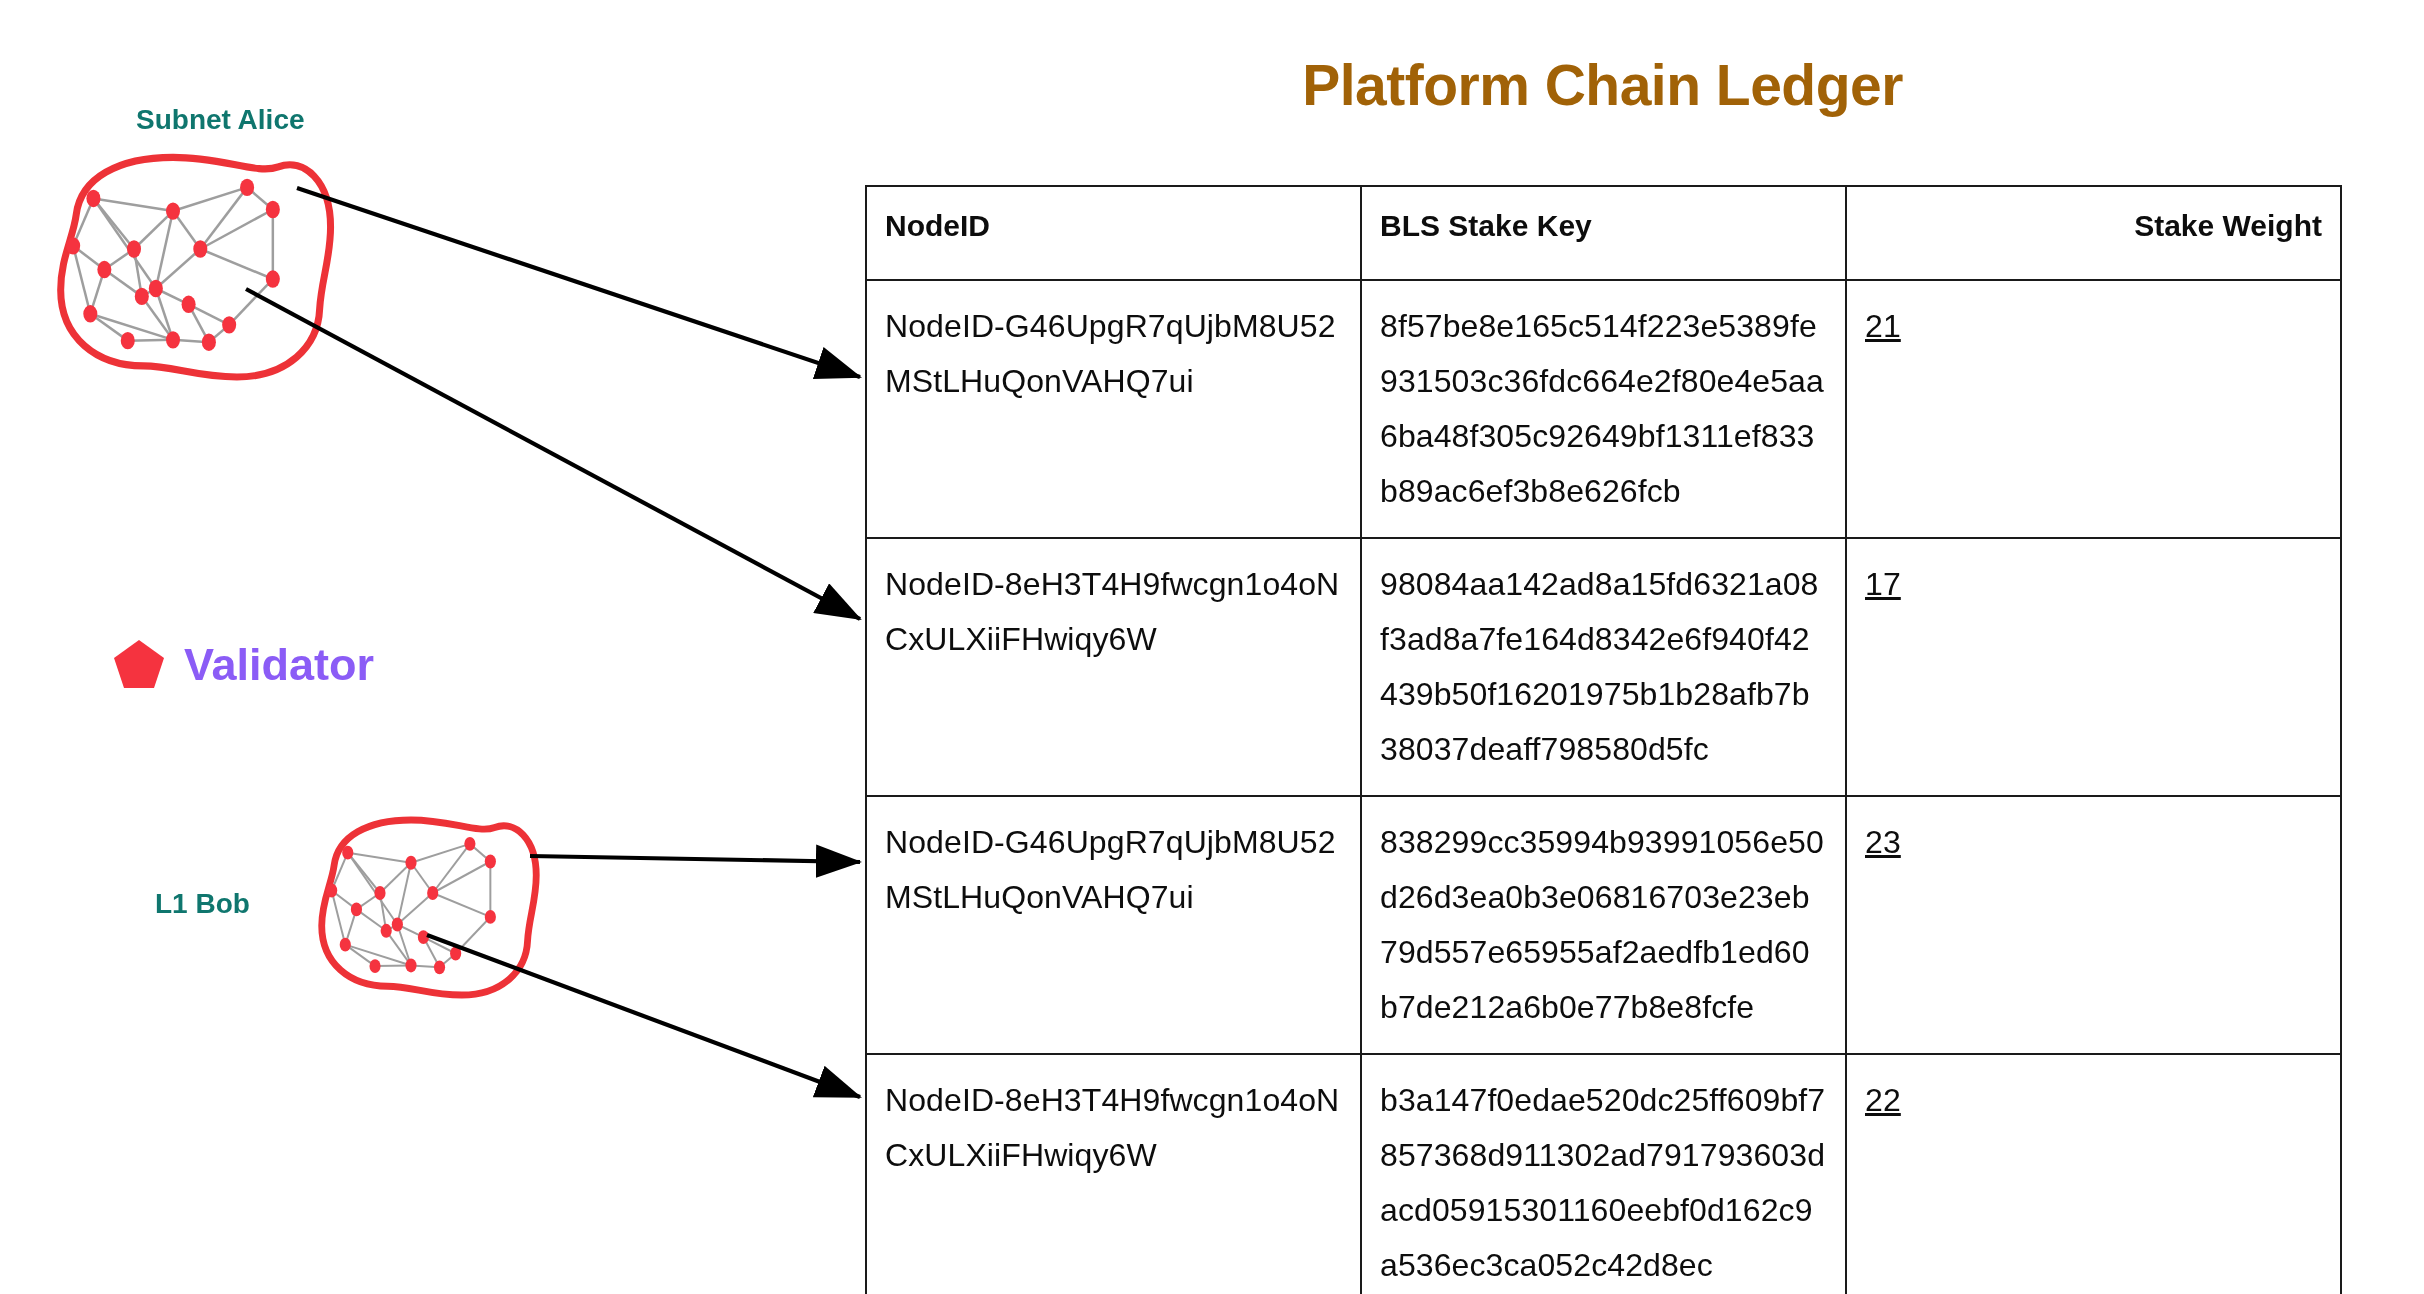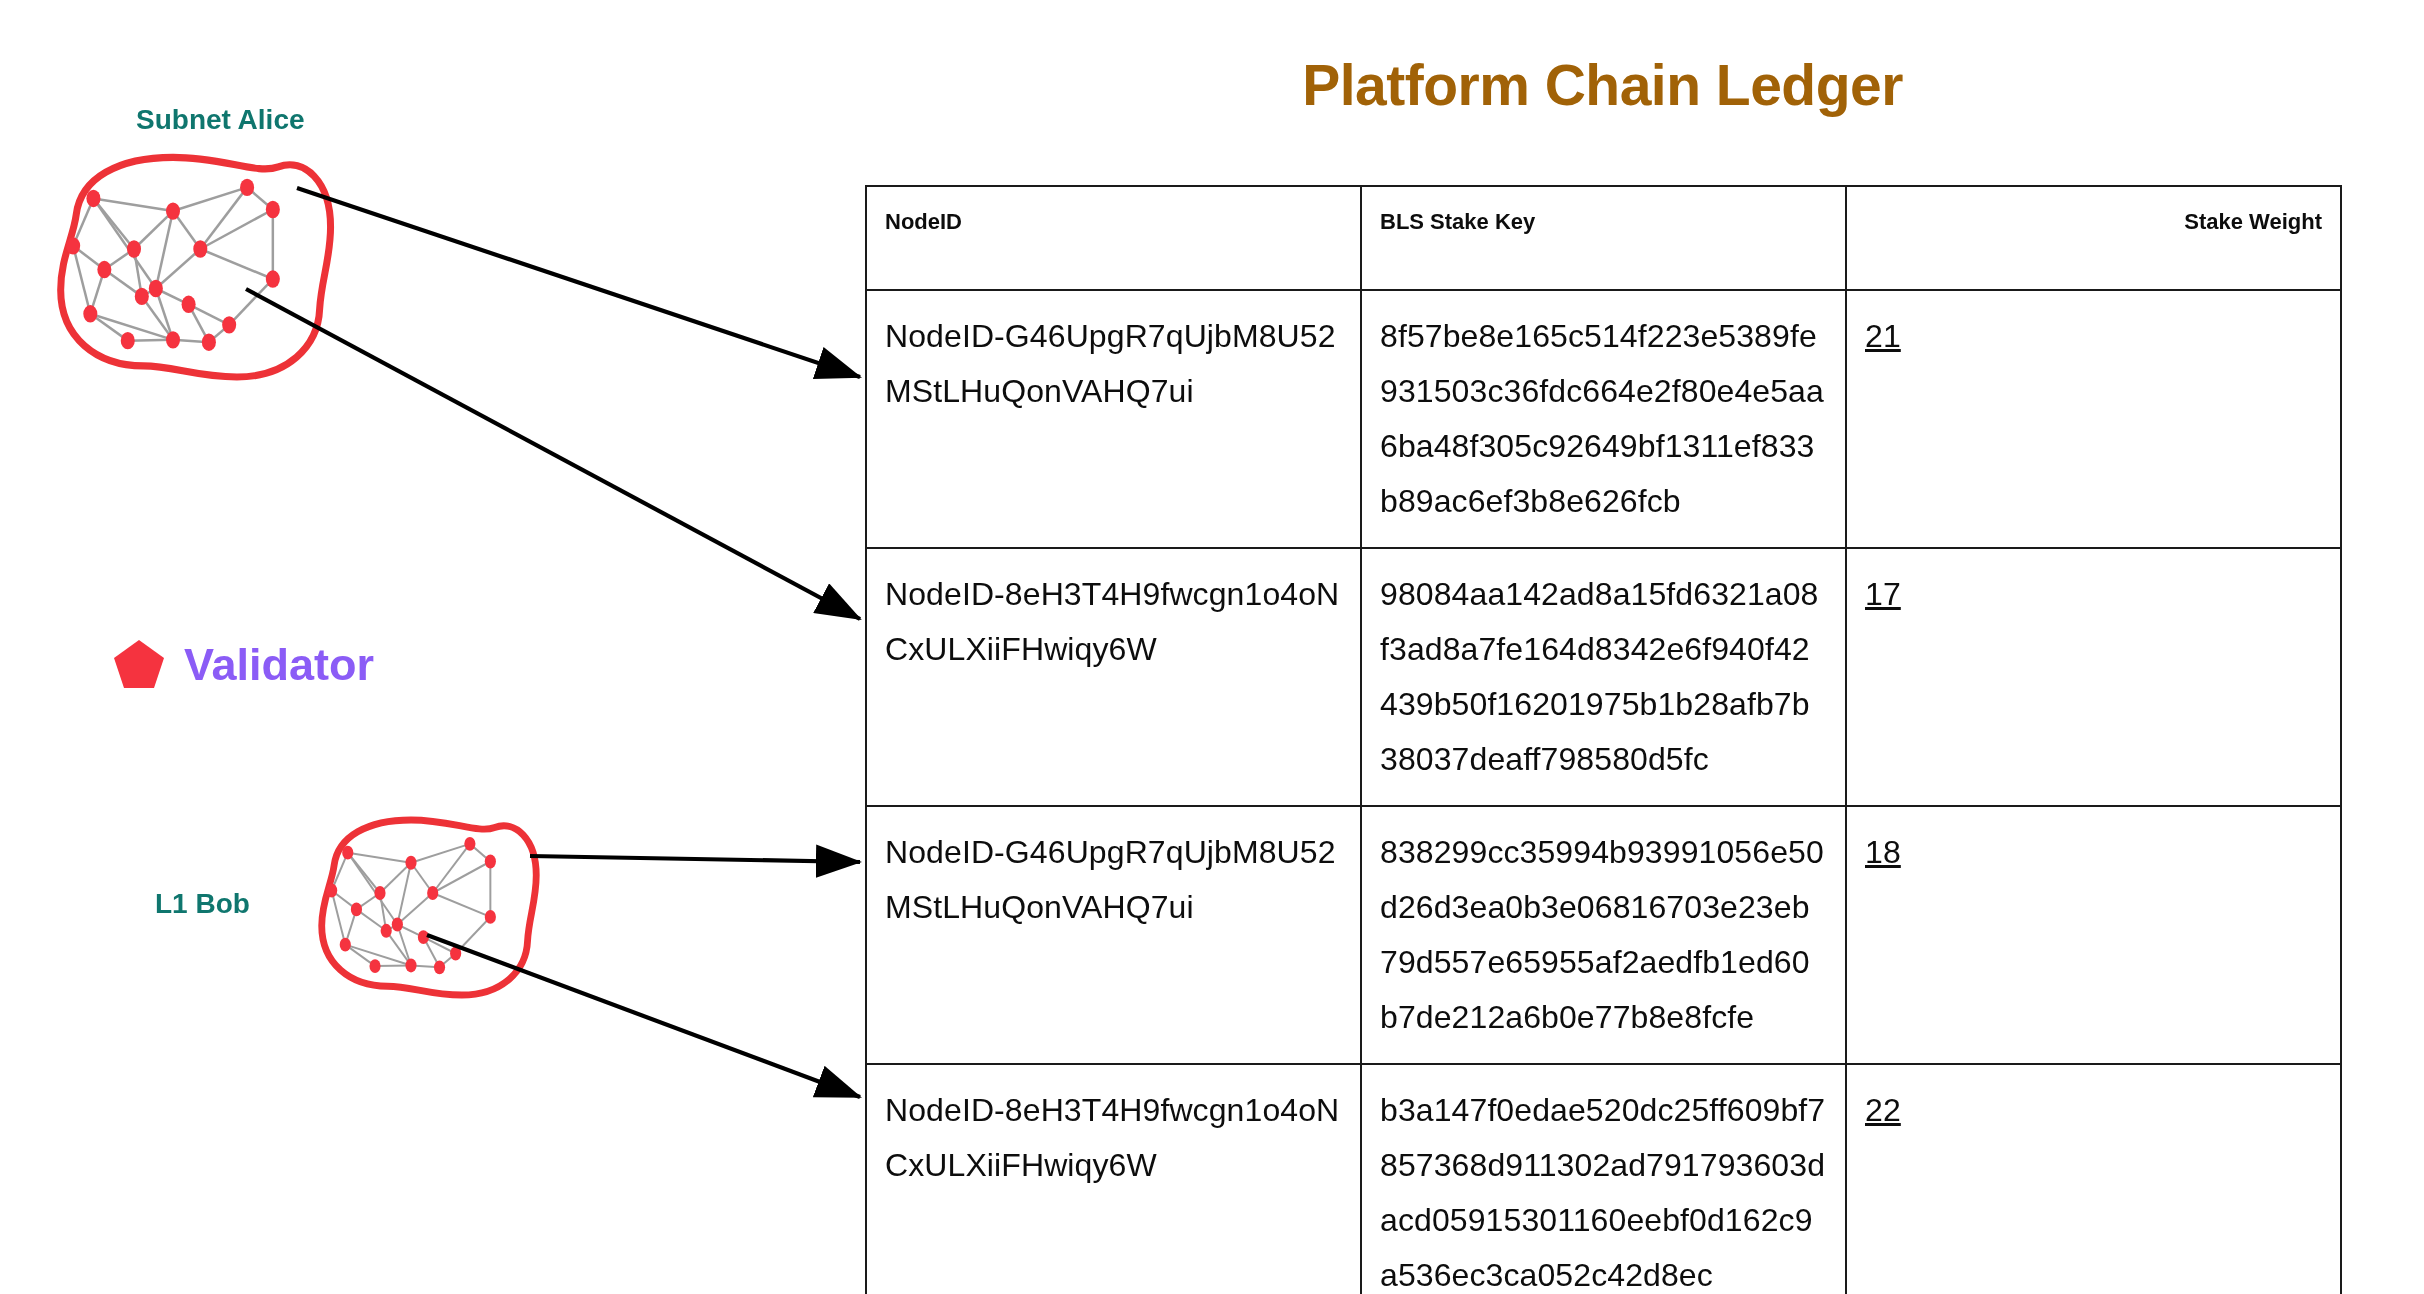--- a/index.html
+++ b/index.html
@@ -77,26 +77,26 @@
     border-collapse: collapse;
     table-layout: fixed;
     background: #ffffff;
   }
   #ledger-table th, #ledger-table td {
     border: 2px solid #1a1a1a;
     vertical-align: top;
     padding: 18px 18px 18px 18px;
   }
   #ledger-table th {
-    font-size: 22px;
+    font-size: 30px;
     font-weight: bold;
     text-align: left;
     height: 48px;
     padding-top: 22px;
-    padding-bottom: 32px;
+    padding-bottom: 22px;
     margin-top: 44px;
   }
   #ledger-table th.center { text-align: right; }
   #ledger-table td {
     font-size: 32px;
     font-weight: normal;
     line-height: 1.72;
     letter-spacing: 0.1px;
     word-break: break-all;
     overflow-wrap: anywhere;
@@ -237,21 +237,21 @@
       <td class="stake">21</td>
     </tr>
     <tr>
       <td class="cell-rowh">NodeID-8eH3T4H9fwcgn1o4oNCxULXiiFHwiqy6W</td>
       <td>98084aa142ad8a15fd6321a08f3ad8a7fe164d8342e6f940f42439b50f16201975b1b28afb7b38037deaff798580d5fc</td>
       <td class="stake">17</td>
     </tr>
     <tr>
       <td class="cell-rowh">NodeID-G46UpgR7qUjbM8U52MStLHuQonVAHQ7ui</td>
       <td>838299cc35994b93991056e50d26d3ea0b3e06816703e23eb79d557e65955af2aedfb1ed60b7de212a6b0e77b8e8fcfe</td>
-      <td class="stake">18</td>
+      <td class="stake">23</td>
     </tr>
     <tr>
       <td class="cell-rowh">NodeID-8eH3T4H9fwcgn1o4oNCxULXiiFHwiqy6W</td>
       <td>b3a147f0edae520dc25ff609bf7857368d911302ad791793603dacd05915301160eebf0d162c9a536ec3ca052c42d8ec</td>
       <td class="stake">22</td>
     </tr>
   </tbody>
 </table>
 
 </body></html>

